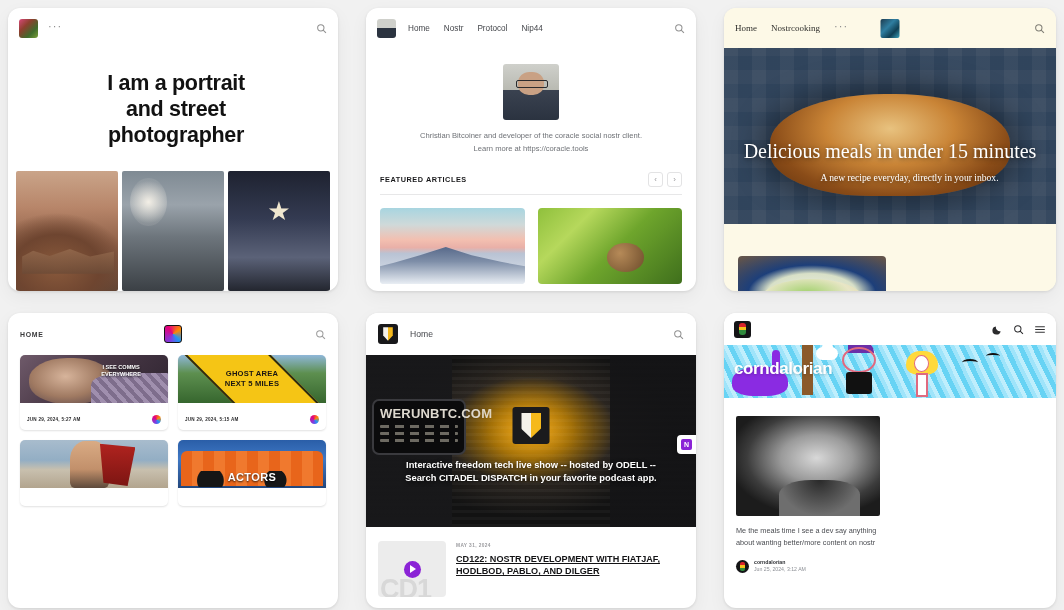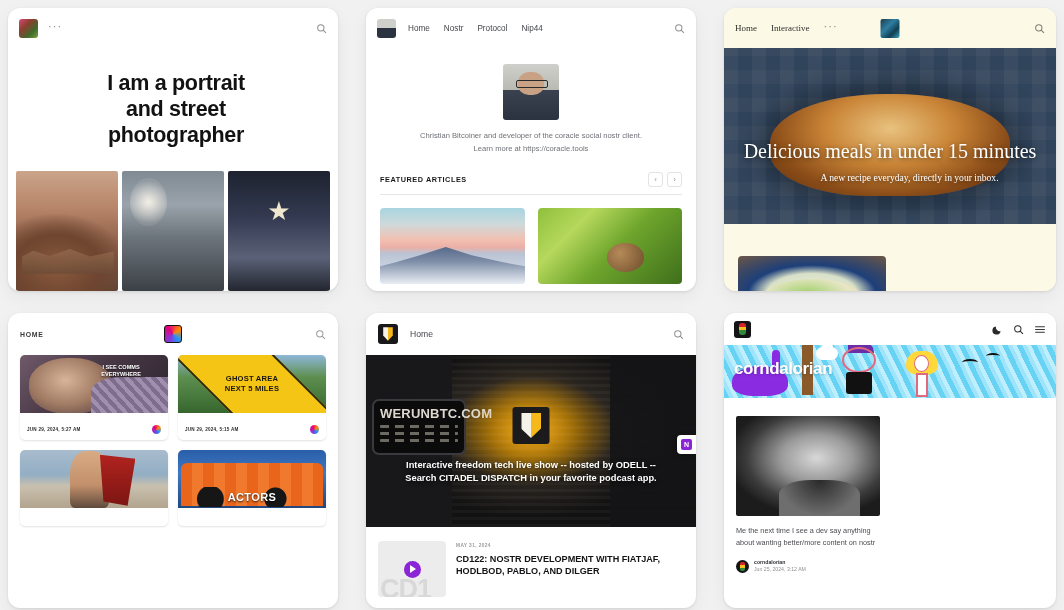--- a/index.html
+++ b/index.html
@@ -207,21 +207,21 @@
     position:absolute; left:50%; transform:translateX(-50%);
     width: 18px; height: 18px; border-radius: 3px;
     background: conic-gradient(from 200deg, #7b3fe4, #e6007a 35%, #ff8a00 60%, #2196f3 82%, #7b3fe4);
     border: 1.5px solid #111;
   }
   .c4-grid {
     display:grid; grid-template-columns: 1fr 1fr; gap: 10px;
     padding: 0 12px;
   }
   .meme { border-radius: 5px; overflow: hidden; background:#fff; box-shadow: 0 1px 2px rgba(0,0,0,.12); }
-  .meme-img { height: 58px; position: relative; overflow:hidden; }
+  .meme-img { height: 48px; position: relative; overflow:hidden; }
   .meme-cap {
     display:flex; align-items:center; justify-content:space-between;
     padding: 12px 7px 6px 7px;
   }
   .meme-date { font-size: 4.6px; font-weight: 700; letter-spacing: .25px; color: #2b2b2d; }
   .meme-av {
     width: 9px; height: 9px; border-radius: 50%;
     background: conic-gradient(from 200deg, #7b3fe4, #e6007a 35%, #ff8a00 60%, #2196f3 82%, #7b3fe4);
   }
   .m1 { background: linear-gradient(135deg,#6f5a6a 0%,#4b3a48 40%,#2e2430 100%); }
@@ -353,21 +353,21 @@
     width: 17px; height: 17px; border-radius: 50%; background:#8b23d6;
     position: relative; z-index: 2;
   }
   .c5-play::after{
     content:""; position:absolute; left:6px; top:4.5px;
     border-left: 6px solid #fff; border-top: 4px solid transparent; border-bottom: 4px solid transparent;
   }
   .c5-ep-meta { padding-top: 2px; }
   .c5-ep-date { font-size: 4.8px; letter-spacing:.4px; color:#9a9a9e; font-weight:700; }
   .c5-ep-title {
-    margin-top: 5px; font-size: 9.1px; font-weight: 800; line-height: 1.35; color:#131315;
+    margin-top: 5px; font-size: 9.1px; font-weight: 800; line-height: 1.35; color:#131315;text-decoration:underline;
   }
 
   
   .c6-top { display:flex; align-items:center; height: 32px; padding: 0 10px; background:#fff; }
   .c6-av {
     width: 17px; height: 17px; border-radius: 3px; background:#141416;
     position:relative; overflow:hidden;
   }
   .c6-av::after{
     content:""; position:absolute; left:30%; top:12%; width:40%; height:76%;
@@ -512,21 +512,21 @@
 
         </div>
       </div>
     </div>
   </div>
 
   <div class="card c3">
     <div class="topbar">
       <div style="display:flex;gap:14px;align-items:center">
         <span class="navlink">Home</span>
-        <span class="navlink">Interactive</span>
+        <span class="navlink">Nostrcooking</span>
         <span class="dots">···</span>
       </div>
       <div class="c3-logo"></div>
       <span class="spacer"></span>
       <span class="mag">
         <svg viewBox="0 0 16 16" fill="none" stroke="#3c3c38" stroke-width="1.5">
             <circle cx="7" cy="7" r="4.6"></circle>
             <line x1="10.4" y1="10.4" x2="14.5" y2="14.5"></line>
           </svg>
       </span>
@@ -675,21 +675,21 @@
       <span class="doodle d-girl-h"></span>
       <span class="doodle d-girl-f"></span>
       <span class="doodle d-girl-b"></span>
       <span class="doodle d-gull-1"></span>
       <span class="doodle d-gull-2"></span>
       <span class="c6-name">corndalorian</span>
     </div>
     <div class="c6-feed">
       <div class="c6-left">
         <div class="c6-photo"></div>
-        <div class="c6-note-txt">Me the next time I see a dev say anything about wanting better/more content on nostr</div>
+        <div class="c6-note-txt">Me the meals time I see a dev say anything about wanting better/more content on nostr</div>
         <div class="c6-author">
           <span class="c6-aav"></span>
           <span>
             <span class="c6-aname" style="display:block">corndalorian</span>
             <span class="c6-adate" style="display:block">Jun 25, 2024, 3:12 AM</span>
           </span>
         </div>
       </div>
     </div>
   </div>

